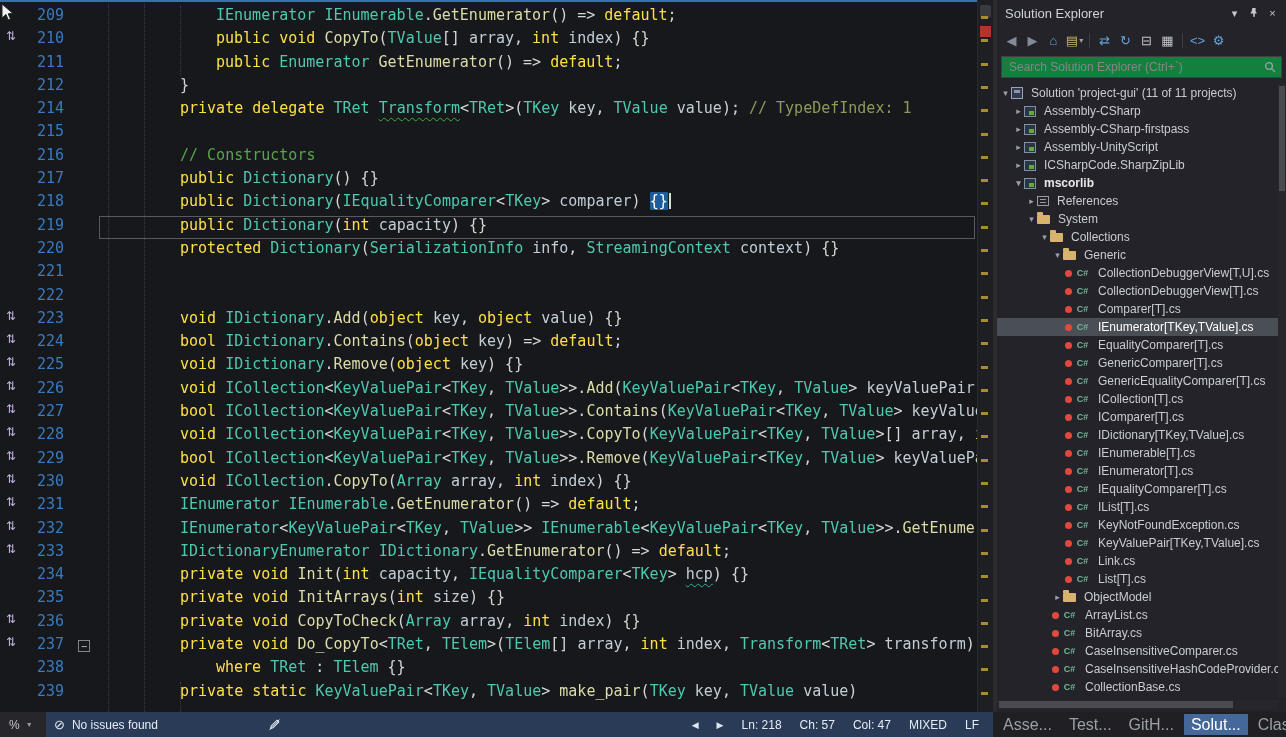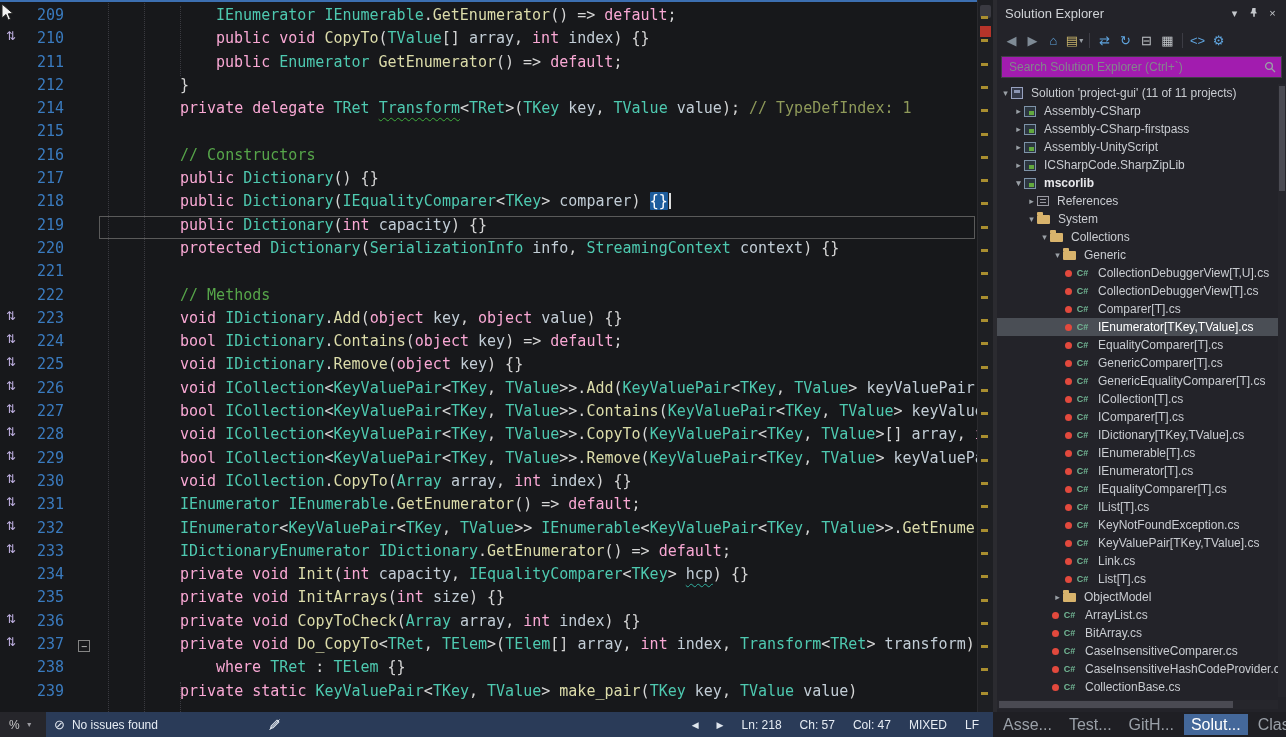--- a/index.html
+++ b/index.html
@@ -9,21 +9,21 @@
   #editor{position:absolute;left:0;top:0;width:993px;height:712px;background:#17181b;overflow:hidden;}
   #topline{position:absolute;left:0;top:0;width:977px;height:2px;background:#3c6fb1;z-index:6;}
   #rows{position:absolute;left:0;top:0;width:977px;height:712px;padding-top:6px;box-sizing:border-box;overflow:hidden;}
   .row{display:flex;height:23.3px;line-height:23.3px;font:15px "DejaVu Sans Mono",monospace;white-space:pre;}
   .cg{width:22px;flex:none;text-align:center;color:#c3b4e6;font-size:12px;font-family:"DejaVu Sans",sans-serif;}
   .cn{width:48px;flex:none;text-align:right;padding-right:6px;box-sizing:border-box;color:#3a7bbf;}
   .cf{width:30px;flex:none;position:relative;}
   .cc{flex:1;overflow:hidden;position:relative;color:#d6d6d6;}
   .foldbox{position:absolute;left:8px;top:5px;width:12px;height:12px;border:1px solid #848484;color:#c8c8c8;
            font-size:10px;line-height:11px;text-align:center;box-sizing:border-box;background:#17181b;}
-  .tk-k{color:#f9a8d4}.tk-t{color:#4ec9b0}.tk-f{color:#dcdcaa}.tk-p{color:#c2cdd6}
+  .tk-k{color:#fde047}.tk-t{color:#4ec9b0}.tk-f{color:#dcdcaa}.tk-p{color:#c2cdd6}
   .tk-n{color:#d6d6d6}.tk-c{color:#57a64a}.tk-o{color:#8f9a5a}
   .fl-sqg{text-decoration:underline wavy #3fae3f;text-underline-offset:4px;text-decoration-thickness:1px;}
   .fl-sqt{text-decoration:underline wavy #2fae9e;text-underline-offset:4px;text-decoration-thickness:1px;}
   .fl-m{background:var(--selection);color:#fff;border-radius:1px;}
   .caret{display:inline-block;width:2px;height:16px;background:#dcdcdc;vertical-align:-3px;margin-left:1px;}
   #curline{position:absolute;left:99px;width:876px;height:23.3px;border:1px solid #5a5a5a;box-sizing:border-box;pointer-events:none;z-index:5;}
   .guide{position:absolute;top:0;bottom:0;border-left:1px dotted #3a3a40;z-index:1;}
   .gseg{position:absolute;border-left:1px dotted #3a3a40;z-index:1;}
   
   #escroll{position:absolute;left:977px;top:0;width:16px;height:712px;background:#1e1f23;border-left:1px solid #2a2a2e;box-sizing:border-box;}
@@ -39,21 +39,21 @@
 
   
   #panel{position:absolute;left:997px;top:0;width:289px;height:712px;background:#232329;overflow:hidden;}
   #phead{position:absolute;left:0;top:0;right:0;height:26px;display:flex;align-items:center;}
   #ptitle{padding-left:8px;font-size:13px;color:#cfd2d6;flex:1;white-space:nowrap;overflow:hidden;}
   .hbtn{width:19px;height:18px;display:flex;align-items:center;justify-content:center;color:#c5c8cc;font-size:11px;cursor:default;}
   #ptoolbar{position:absolute;left:0;top:27px;right:0;height:26px;display:flex;align-items:center;padding-left:4px;}
   .tbtn{min-width:19px;height:20px;display:inline-flex;align-items:center;justify-content:center;font-size:13px;margin:0 1px;}
   .tbtn .dd{font-size:8px;color:#9aa0a6;margin-left:1px;}
   .tsep{width:1px;height:15px;background:#3c3c44;margin:0 4px;}
-  #searchbox{position:absolute;left:4px;right:4px;top:56px;height:22px;background:#a21caf;border:1px solid #3f3f46;
+  #searchbox{position:absolute;left:4px;right:4px;top:56px;height:22px;background:#15803d;border:1px solid #3f3f46;
              box-sizing:border-box;display:flex;align-items:center;padding:0 5px;}
   #searchbox input{flex:1;background:transparent;border:none;outline:none;color:#cfcfcf;font:12px "Liberation Sans",sans-serif;min-width:0;}
   #searchbox input::placeholder{color:#83868c;}
   
   #tree{position:absolute;left:0;top:84px;width:281px;height:613px;overflow:hidden;}
   .trow{display:flex;align-items:center;height:18px;font:12px "Liberation Sans",sans-serif;color:#c9ccd1;white-space:nowrap;overflow:hidden;}
   .trow.sel{background:var(--tree-selection);color:#fff;}
   .trow.bold{font-weight:bold;color:#e9e9ec;}
   .exp{width:11px;flex:none;font-size:9px;color:#9aa0a6;text-align:center;}
   .tlabel{margin-left:8px;overflow:hidden;text-overflow:clip;}
@@ -107,21 +107,21 @@
         <div class="row"><div class="cg"></div><div class="cn">211</div><div class="cf"></div><div class="cc" style="padding-left: 116px;"><span class="tk-k">public</span><span class="tk-n"> </span><span class="tk-t">Enumerator</span><span class="tk-n"> </span><span class="tk-f">GetEnumerator</span><span class="tk-n">() =&gt; </span><span class="tk-k">default</span><span class="tk-n">;</span></div></div>
         <div class="row"><div class="cg"></div><div class="cn">212</div><div class="cf"></div><div class="cc" style="padding-left: 80px;"><span class="tk-n">}</span></div></div>
         <div class="row"><div class="cg"></div><div class="cn">214</div><div class="cf"></div><div class="cc" style="padding-left: 80px;"><span class="tk-k">private</span><span class="tk-n"> </span><span class="tk-k">delegate</span><span class="tk-n"> </span><span class="tk-t">TRet</span><span class="tk-n"> </span><span class="tk-t fl-sqg">Transform</span><span class="tk-n">&lt;</span><span class="tk-t">TRet</span><span class="tk-n">&gt;(</span><span class="tk-t">TKey</span><span class="tk-n"> </span><span class="tk-p">key</span><span class="tk-n">, </span><span class="tk-t">TValue</span><span class="tk-n"> </span><span class="tk-p">value</span><span class="tk-n">); </span><span class="tk-o">// TypeDefIndex: 1</span></div></div>
         <div class="row"><div class="cg"></div><div class="cn">215</div><div class="cf"></div><div class="cc" style="padding-left: 80px;"></div></div>
         <div class="row"><div class="cg"></div><div class="cn">216</div><div class="cf"></div><div class="cc" style="padding-left: 80px;"><span class="tk-c">// Constructors</span></div></div>
         <div class="row"><div class="cg"></div><div class="cn">217</div><div class="cf"></div><div class="cc" style="padding-left: 80px;"><span class="tk-k">public</span><span class="tk-n"> </span><span class="tk-t">Dictionary</span><span class="tk-n">() {}</span></div></div>
         <div class="row"><div class="cg"></div><div class="cn">218</div><div class="cf"></div><div class="cc" style="padding-left: 80px;"><span class="tk-k">public</span><span class="tk-n"> </span><span class="tk-t">Dictionary</span><span class="tk-n">(</span><span class="tk-t">IEqualityComparer</span><span class="tk-n">&lt;</span><span class="tk-t">TKey</span><span class="tk-n">&gt; </span><span class="tk-p">comparer</span><span class="tk-n">) </span><span class="tk-n fl-m">{}</span><span class="caret"></span></div></div>
         <div class="row"><div class="cg"></div><div class="cn">219</div><div class="cf"></div><div class="cc" style="padding-left: 80px;"><span class="tk-k">public</span><span class="tk-n"> </span><span class="tk-t">Dictionary</span><span class="tk-n">(</span><span class="tk-k">int</span><span class="tk-n"> </span><span class="tk-p">capacity</span><span class="tk-n">) {}</span></div></div>
         <div class="row"><div class="cg"></div><div class="cn">220</div><div class="cf"></div><div class="cc" style="padding-left: 80px;"><span class="tk-k">protected</span><span class="tk-n"> </span><span class="tk-t">Dictionary</span><span class="tk-n">(</span><span class="tk-t">SerializationInfo</span><span class="tk-n"> </span><span class="tk-p">info</span><span class="tk-n">, </span><span class="tk-t">StreamingContext</span><span class="tk-n"> </span><span class="tk-p">context</span><span class="tk-n">) {}</span></div></div>
         <div class="row"><div class="cg"></div><div class="cn">221</div><div class="cf"></div><div class="cc" style="padding-left: 80px;"></div></div>
-        <div class="row"><div class="cg"></div><div class="cn">222</div><div class="cf"></div><div class="cc" style="padding-left: 80px;"><span class="tk-c">// Methods</span></div></div>
+        <div class="row"><div class="cg"></div><div class="cn">222</div><div class="cf"></div></div>
         <div class="row"><div class="cg"><span>⇅</span></div><div class="cn">223</div><div class="cf"></div><div class="cc" style="padding-left: 80px;"><span class="tk-k">void</span><span class="tk-n"> </span><span class="tk-t">IDictionary</span><span class="tk-n">.</span><span class="tk-f">Add</span><span class="tk-n">(</span><span class="tk-k">object</span><span class="tk-n"> </span><span class="tk-p">key</span><span class="tk-n">, </span><span class="tk-k">object</span><span class="tk-n"> </span><span class="tk-p">value</span><span class="tk-n">) {}</span></div></div>
         <div class="row"><div class="cg"><span>⇅</span></div><div class="cn">224</div><div class="cf"></div><div class="cc" style="padding-left: 80px;"><span class="tk-k">bool</span><span class="tk-n"> </span><span class="tk-t">IDictionary</span><span class="tk-n">.</span><span class="tk-f">Contains</span><span class="tk-n">(</span><span class="tk-k">object</span><span class="tk-n"> </span><span class="tk-p">key</span><span class="tk-n">) =&gt; </span><span class="tk-k">default</span><span class="tk-n">;</span></div></div>
         <div class="row"><div class="cg"><span>⇅</span></div><div class="cn">225</div><div class="cf"></div><div class="cc" style="padding-left: 80px;"><span class="tk-k">void</span><span class="tk-n"> </span><span class="tk-t">IDictionary</span><span class="tk-n">.</span><span class="tk-f">Remove</span><span class="tk-n">(</span><span class="tk-k">object</span><span class="tk-n"> </span><span class="tk-p">key</span><span class="tk-n">) {}</span></div></div>
         <div class="row"><div class="cg"><span>⇅</span></div><div class="cn">226</div><div class="cf"></div><div class="cc" style="padding-left: 80px;"><span class="tk-k">void</span><span class="tk-n"> </span><span class="tk-t">ICollection</span><span class="tk-n">&lt;</span><span class="tk-t">KeyValuePair</span><span class="tk-n">&lt;</span><span class="tk-t">TKey</span><span class="tk-n">, </span><span class="tk-t">TValue</span><span class="tk-n">&gt;&gt;.</span><span class="tk-f">Add</span><span class="tk-n">(</span><span class="tk-t">KeyValuePair</span><span class="tk-n">&lt;</span><span class="tk-t">TKey</span><span class="tk-n">, </span><span class="tk-t">TValue</span><span class="tk-n">&gt; </span><span class="tk-p">keyValuePair</span><span class="tk-n">) {}</span></div></div>
         <div class="row"><div class="cg"><span>⇅</span></div><div class="cn">227</div><div class="cf"></div><div class="cc" style="padding-left: 80px;"><span class="tk-k">bool</span><span class="tk-n"> </span><span class="tk-t">ICollection</span><span class="tk-n">&lt;</span><span class="tk-t">KeyValuePair</span><span class="tk-n">&lt;</span><span class="tk-t">TKey</span><span class="tk-n">, </span><span class="tk-t">TValue</span><span class="tk-n">&gt;&gt;.</span><span class="tk-f">Contains</span><span class="tk-n">(</span><span class="tk-t">KeyValuePair</span><span class="tk-n">&lt;</span><span class="tk-t">TKey</span><span class="tk-n">, </span><span class="tk-t">TValue</span><span class="tk-n">&gt; </span><span class="tk-p">keyValuePair</span></div></div>
         <div class="row"><div class="cg"><span>⇅</span></div><div class="cn">228</div><div class="cf"></div><div class="cc" style="padding-left: 80px;"><span class="tk-k">void</span><span class="tk-n"> </span><span class="tk-t">ICollection</span><span class="tk-n">&lt;</span><span class="tk-t">KeyValuePair</span><span class="tk-n">&lt;</span><span class="tk-t">TKey</span><span class="tk-n">, </span><span class="tk-t">TValue</span><span class="tk-n">&gt;&gt;.</span><span class="tk-f">CopyTo</span><span class="tk-n">(</span><span class="tk-t">KeyValuePair</span><span class="tk-n">&lt;</span><span class="tk-t">TKey</span><span class="tk-n">, </span><span class="tk-t">TValue</span><span class="tk-n">&gt;[] </span><span class="tk-p">array</span><span class="tk-n">, </span><span class="tk-k">int</span></div></div>
         <div class="row"><div class="cg"><span>⇅</span></div><div class="cn">229</div><div class="cf"></div><div class="cc" style="padding-left: 80px;"><span class="tk-k">bool</span><span class="tk-n"> </span><span class="tk-t">ICollection</span><span class="tk-n">&lt;</span><span class="tk-t">KeyValuePair</span><span class="tk-n">&lt;</span><span class="tk-t">TKey</span><span class="tk-n">, </span><span class="tk-t">TValue</span><span class="tk-n">&gt;&gt;.</span><span class="tk-f">Remove</span><span class="tk-n">(</span><span class="tk-t">KeyValuePair</span><span class="tk-n">&lt;</span><span class="tk-t">TKey</span><span class="tk-n">, </span><span class="tk-t">TValue</span><span class="tk-n">&gt; </span><span class="tk-p">keyValuePair</span></div></div>
         <div class="row"><div class="cg"><span>⇅</span></div><div class="cn">230</div><div class="cf"></div><div class="cc" style="padding-left: 80px;"><span class="tk-k">void</span><span class="tk-n"> </span><span class="tk-t">ICollection</span><span class="tk-n">.</span><span class="tk-f">CopyTo</span><span class="tk-n">(</span><span class="tk-t">Array</span><span class="tk-n"> </span><span class="tk-p">array</span><span class="tk-n">, </span><span class="tk-k">int</span><span class="tk-n"> </span><span class="tk-p">index</span><span class="tk-n">) {}</span></div></div>
         <div class="row"><div class="cg"><span>⇅</span></div><div class="cn">231</div><div class="cf"></div><div class="cc" style="padding-left: 80px;"><span class="tk-t">IEnumerator</span><span class="tk-n"> </span><span class="tk-t">IEnumerable</span><span class="tk-n">.</span><span class="tk-f">GetEnumerator</span><span class="tk-n">() =&gt; </span><span class="tk-k">default</span><span class="tk-n">;</span></div></div>
         <div class="row"><div class="cg"><span>⇅</span></div><div class="cn">232</div><div class="cf"></div><div class="cc" style="padding-left: 80px;"><span class="tk-t">IEnumerator</span><span class="tk-n">&lt;</span><span class="tk-t">KeyValuePair</span><span class="tk-n">&lt;</span><span class="tk-t">TKey</span><span class="tk-n">, </span><span class="tk-t">TValue</span><span class="tk-n">&gt;&gt; </span><span class="tk-t">IEnumerable</span><span class="tk-n">&lt;</span><span class="tk-t">KeyValuePair</span><span class="tk-n">&lt;</span><span class="tk-t">TKey</span><span class="tk-n">, </span><span class="tk-t">TValue</span><span class="tk-n">&gt;&gt;.</span><span class="tk-f">GetEnumerator</span></div></div>

